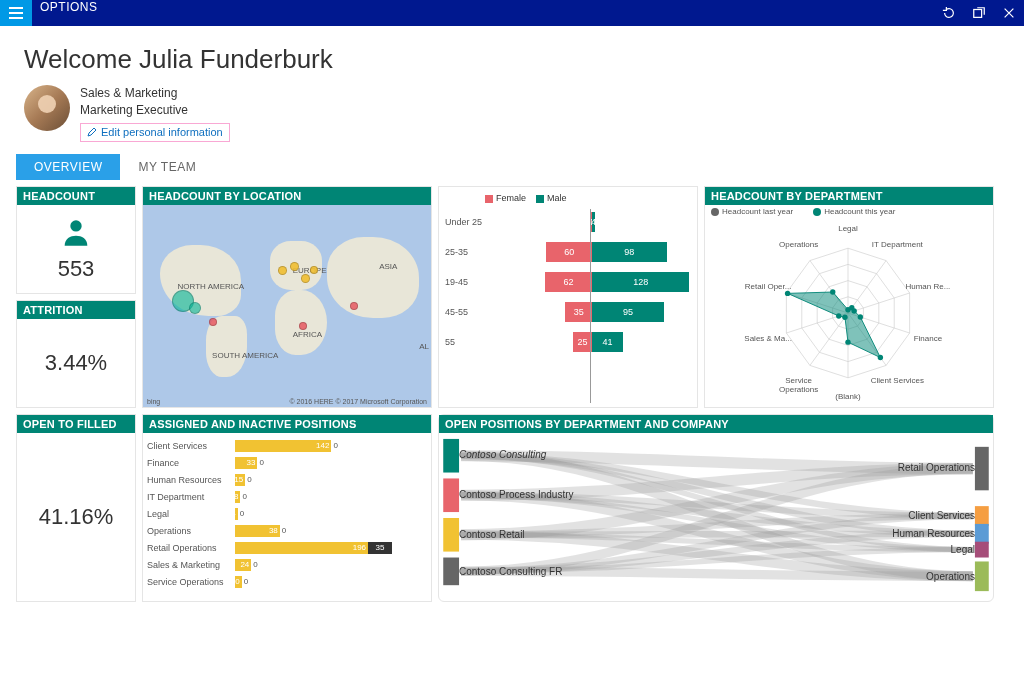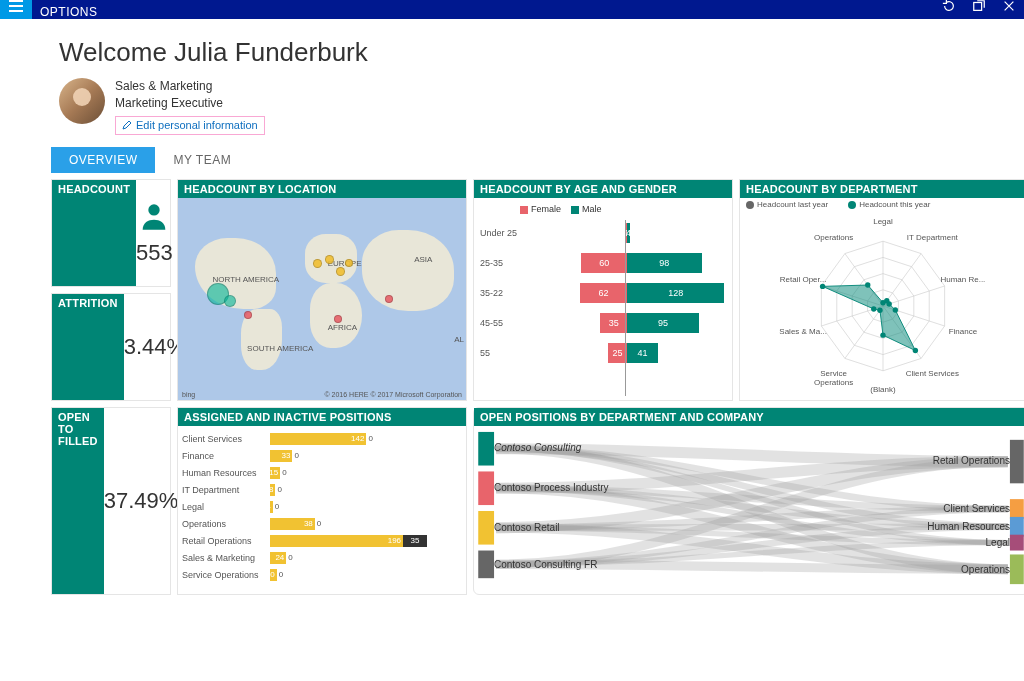--- a/index.html
+++ b/index.html
@@ -1,42 +1,42 @@
 <!DOCTYPE html>
 <html><head>
 <meta charset="utf-8">
 <style>
   * { box-sizing: border-box; margin: 0; padding: 0; }
   html,body { width:1024px; height:681px; font-family: "Segoe UI", Arial, sans-serif; background:#fff; color:#333; overflow:hidden;}
   
-  .titlebar { height:19px; background:#00188f; color:#fff; display:flex; align-items:flex-end; font-size:12px; }
+  .titlebar { height:26px; background:#00188f; color:#fff; display:flex; align-items:flex-start; font-size:12px; }
   .hamburger { width:32px; height:26px; background:#0099e6; display:flex; align-items:center; justify-content:center; }
   .hamburger svg { width:14px; height:12px; stroke:#fff; }
   .titlebar-label { padding-left:8px; letter-spacing:0.5px; }
   .titlebar-spacer { flex:1; }
   .titlebar-btn { width:30px; height:26px; display:flex; align-items:center; justify-content:center; }
   .titlebar-btn svg { width:14px; height:14px; stroke:#fff; fill:none; }
   
-  .content { padding:14px 12px 8px 23px;margin-left:28px; }
+  .content { padding:14px 12px 8px 16px; }
   .welcome { font-size:26px; font-weight:300; color:#333; margin:4px 0 10px 8px; }
   .profile { display:flex; align-items:flex-start; margin-left:8px; }
   .avatar { width:46px; height:46px; border-radius:50%; background:linear-gradient(135deg,#d9b58b 0%, #a67a55 50%, #6b4e36 100%); margin-right:10px; position:relative; overflow:hidden; }
   .avatar::after{content:"";position:absolute;left:14px;top:10px;width:18px;height:18px;border-radius:50%;background:rgba(240,210,180,0.9);}
   .profile-lines { font-size:12px; color:#333; line-height:1.4; }
   .edit-link { display:inline-flex; align-items:center; border:1px solid #f9a8d4; color:#0f6fbf; font-size:11px; padding:1px 6px; margin-top:4px; cursor:pointer;}
   .edit-link svg { width:10px; height:10px; stroke:#0f6fbf; margin-right:4px; fill:none;}
   .tabs { margin:12px 0 6px 0; display:flex; }
   .tab { font-size:12px; letter-spacing:0.5px; padding:6px 18px; color:#666; cursor:pointer;}
   .tab.active { background:#2aa0e8; color:#fff; }
   
   .dash { display:grid; grid-template-columns:120px 290px 260px 290px; grid-template-rows:222px 188px; gap:6px; }
   .tile { background:#fff; border:1px solid #e5e5e5; display:flex; flex-direction:column; position:relative;}
   .tile-head { background:#008575; color:#fff; font-size:11px; font-weight:bold; letter-spacing:0.2px; padding:3px 6px; }
   .leftcol { display:flex; flex-direction:column; gap:6px;}
-  .kpi { flex:1; display:flex; flex-direction:row; border:1px solid #e5e5e5;}
+  .kpi { flex:1; display:flex; flex-direction:column; border:1px solid #e5e5e5;}
   .kpi .kpi-body { flex:1; display:flex; flex-direction:column; align-items:center; justify-content:center; }
   .kpi-val { font-size:22px; color:#333; }
   .person-icon { width:34px; height:34px; margin-bottom:6px;}
   .mapbody { flex:1; background:#aec8e8; position:relative; overflow:hidden;}
   .continent { position:absolute; background:#e8e6d8; }
   .maplabel { position:absolute; font-size:8px; color:#555; }
   .mapdot { position:absolute; border-radius:50%; border:1px solid rgba(0,0,0,0.2);}
   .mapfooter{position:absolute;bottom:2px;left:4px;right:4px;font-size:7px;color:#555;display:flex;}
   .agebody { flex:1; padding:6px 2px 2px 6px; font-size:9px; color:#333;}
   .age-legend{display:flex;gap:10px;font-size:9px;margin-bottom:4px;margin-left:40px;}
@@ -162,21 +162,20 @@
         <div class="mapdot" style="left:72%;top:48%;width:8px;height:8px;background:rgba(230,80,90,0.8);"></div>
         <div class="mapfooter">
             <span>bing</span>
             <span style="flex:1"></span>
             <span>© 2016 HERE   © 2017 Microsoft Corporation</span>
           </div>
       </div>
     </div>
 
     <div class="tile">
-      <div class="tile-head">HEADCOUNT BY AGE AND GENDER</div>
       <div class="agebody" style="position:relative;">
         <div class="age-legend">
           <span><span class="legdot" style="background:#e8646b"></span><span>Female</span></span>
           <span><span class="legdot" style="background:#008575"></span><span>Male</span></span>
         </div>
         <div id="age-rows">
             <div class="agerow">
               <div class="agecat">Under 25</div>
               <div class="agebars">
                 <div class="barF" style="width:0.36923076923076925%">1</div>
@@ -184,21 +183,21 @@
               </div>
             </div>
             <div class="agerow">
               <div class="agecat">25-35</div>
               <div class="agebars">
                 <div class="barF" style="width:22.153846153846153%">60</div>
                 <div class="barM" style="width:36.184615384615384%">98</div>
               </div>
             </div>
             <div class="agerow">
-              <div class="agecat">35-22</div>
+              <div class="agecat">19-45</div>
               <div class="agebars">
                 <div class="barF" style="width:22.892307692307693%">62</div>
                 <div class="barM" style="width:47.261538461538464%">128</div>
               </div>
             </div>
             <div class="agerow">
               <div class="agecat">45-55</div>
               <div class="agebars">
                 <div class="barF" style="width:12.923076923076923%">35</div>
                 <div class="barM" style="width:35.07692307692307%">95</div>
@@ -262,21 +261,21 @@
             <div class="radarlabel" style="left: 33.1113px; top: 77.0426px; width: 60px;">Retail Oper...</div>
             <div class="radarlabel" style="left: 63.626px; top: 35.0426px; width: 60px;">Operations</div>
           </div>
       </div>
     </div>
 
     <div class="leftcol">
       <div class="kpi">
         <div class="tile-head">OPEN TO FILLED</div>
         <div class="kpi-body">
-            <div class="kpi-val">37.49%</div>
+            <div class="kpi-val">41.16%</div>
           </div>
       </div>
     </div>
 
     <div class="tile">
       <div class="tile-head">ASSIGNED AND INACTIVE POSITIONS</div>
       <div class="assignedbody" id="assigned-rows">
           <div class="arow">
             <div class="aname">Client Services</div>
             <div class="abars">

